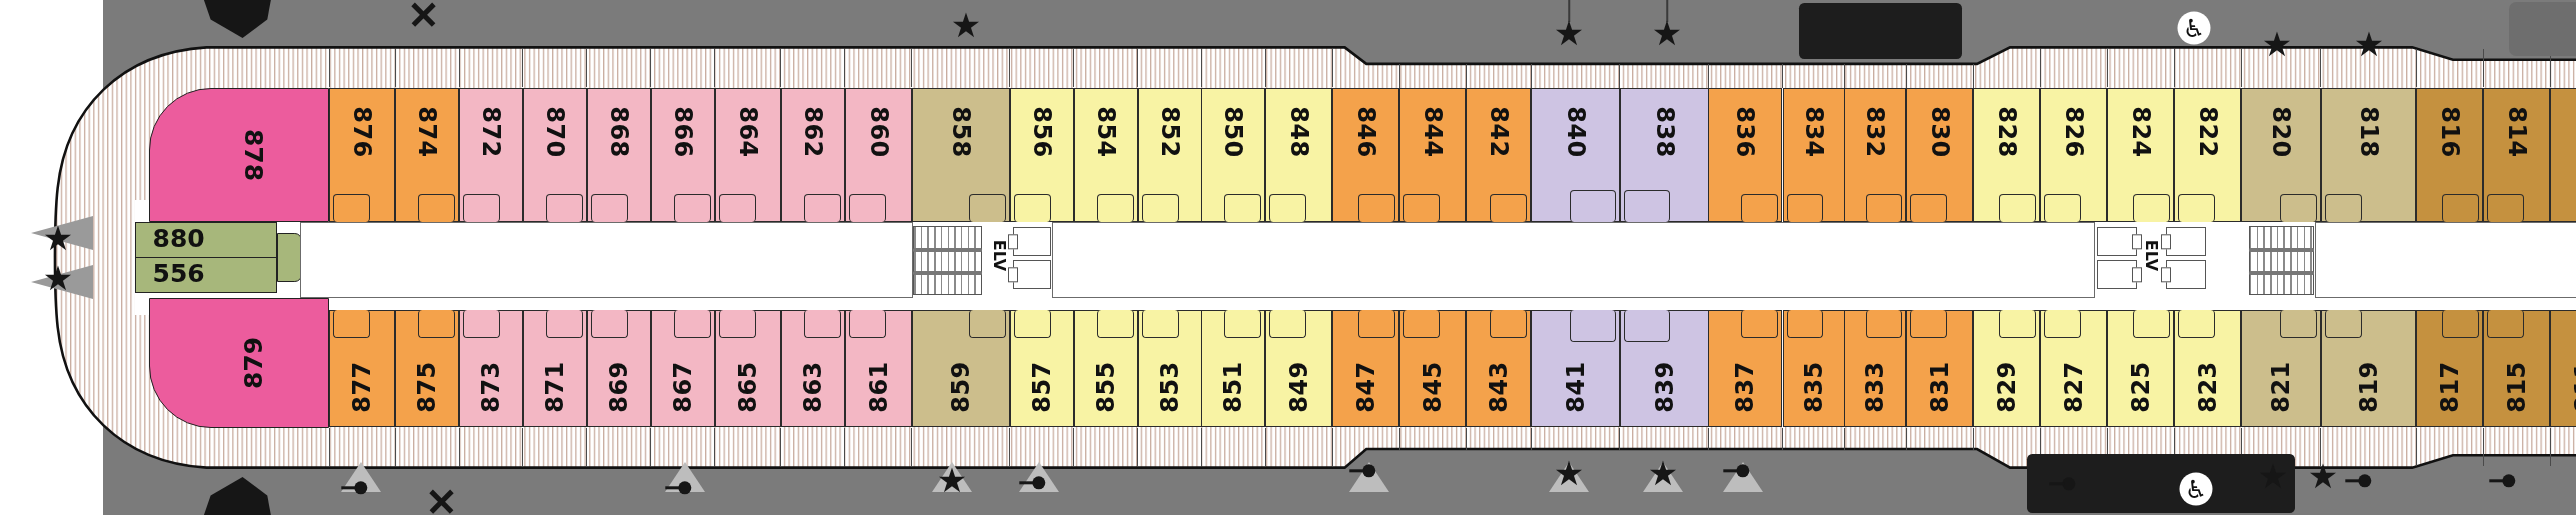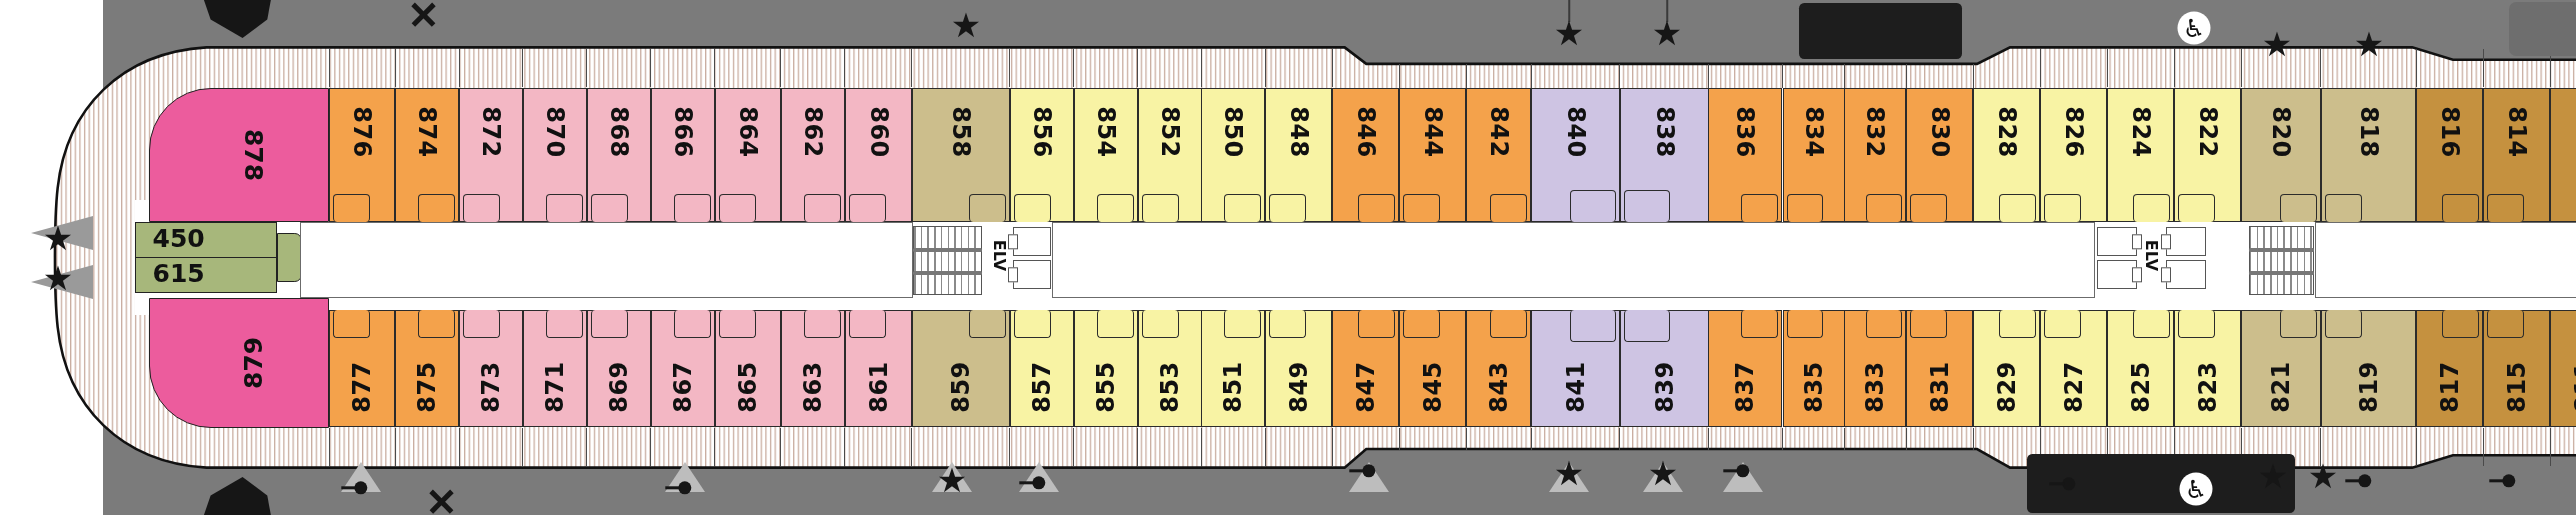--- a/index.html
+++ b/index.html
@@ -597,24 +597,24 @@
       </div>
       <div class="divline" style="left: 2550px; top: 49px; height: 38px;"></div>
       <div class="divline" style="left: 2550px; top: 428px; height: 38px;"></div>
       <div class="suite" style="left: 149px; top: 88px; width: 180px; height: 134px; background: rgb(236, 92, 157); border-top-left-radius: 62px;">
         <span class="num" style="left: 58%; top: 50%; transform: translate(-50%, -50%) rotate(90deg);">878</span>
       </div>
       <div class="suite" style="left: 149px; top: 298px; width: 180px; height: 130px; background: rgb(236, 92, 157); border-bottom-left-radius: 62px;">
         <span class="num" style="left: 58%; top: 50%; transform: translate(-50%, -50%) rotate(-90deg);">879</span>
       </div>
       <div class="suite" style="left: 135px; top: 222px; width: 142px; height: 36px; background: rgb(167, 183, 123);">
-        <span class="num" style="left: 16.5px; top: 50%; transform: translateY(-54%);">450</span>
+        <span class="num" style="left: 16.5px; top: 50%; transform: translateY(-54%);">880</span>
       </div>
       <div class="suite" style="left: 135px; top: 257px; width: 142px; height: 36px; background: rgb(167, 183, 123);">
-        <span class="num" style="left: 16.5px; top: 50%; transform: translateY(-54%);">615</span>
+        <span class="num" style="left: 16.5px; top: 50%; transform: translateY(-54%);">556</span>
       </div>
       <div style="position: absolute; left: 277px; top: 233px; width: 25px; height: 49px; background: rgb(167, 183, 123); border: 1.3px solid rgb(34, 34, 34); border-radius: 0px 7.2px 7.2px 0px; box-sizing: border-box;"></div>
     </div>
 
   <div id="islands" class="abs" style="left:0;top:0;width:3091px;height:515px;">
       <div class="island" style="left: 300px; top: 222px; width: 613px; height: 76px;"></div>
       <div class="island" style="left: 1052px; top: 222px; width: 1043px; height: 76px;"></div>
       <div class="island" style="left: 2315px; top: 222px; width: 497px; height: 76px;"></div>
     </div>
 

